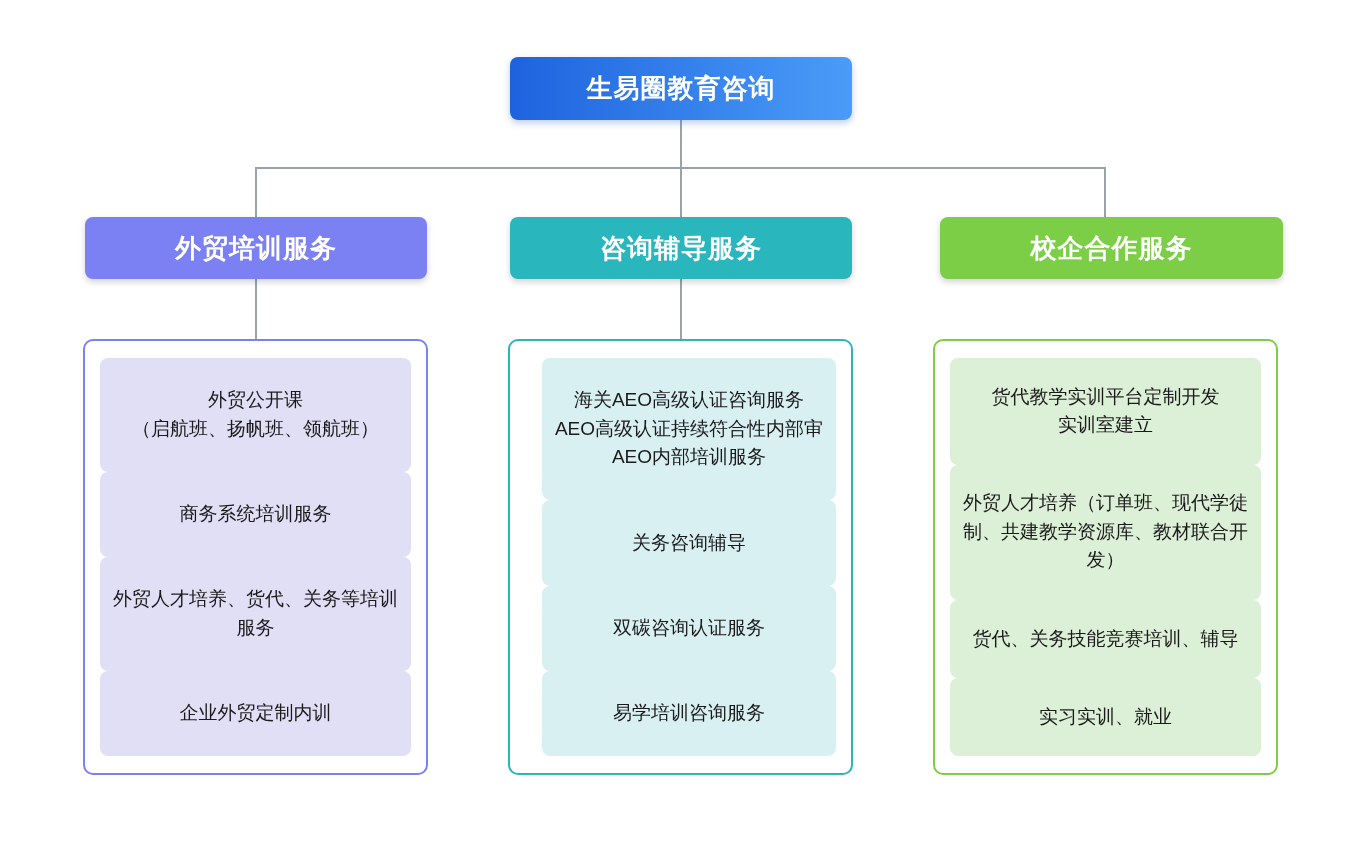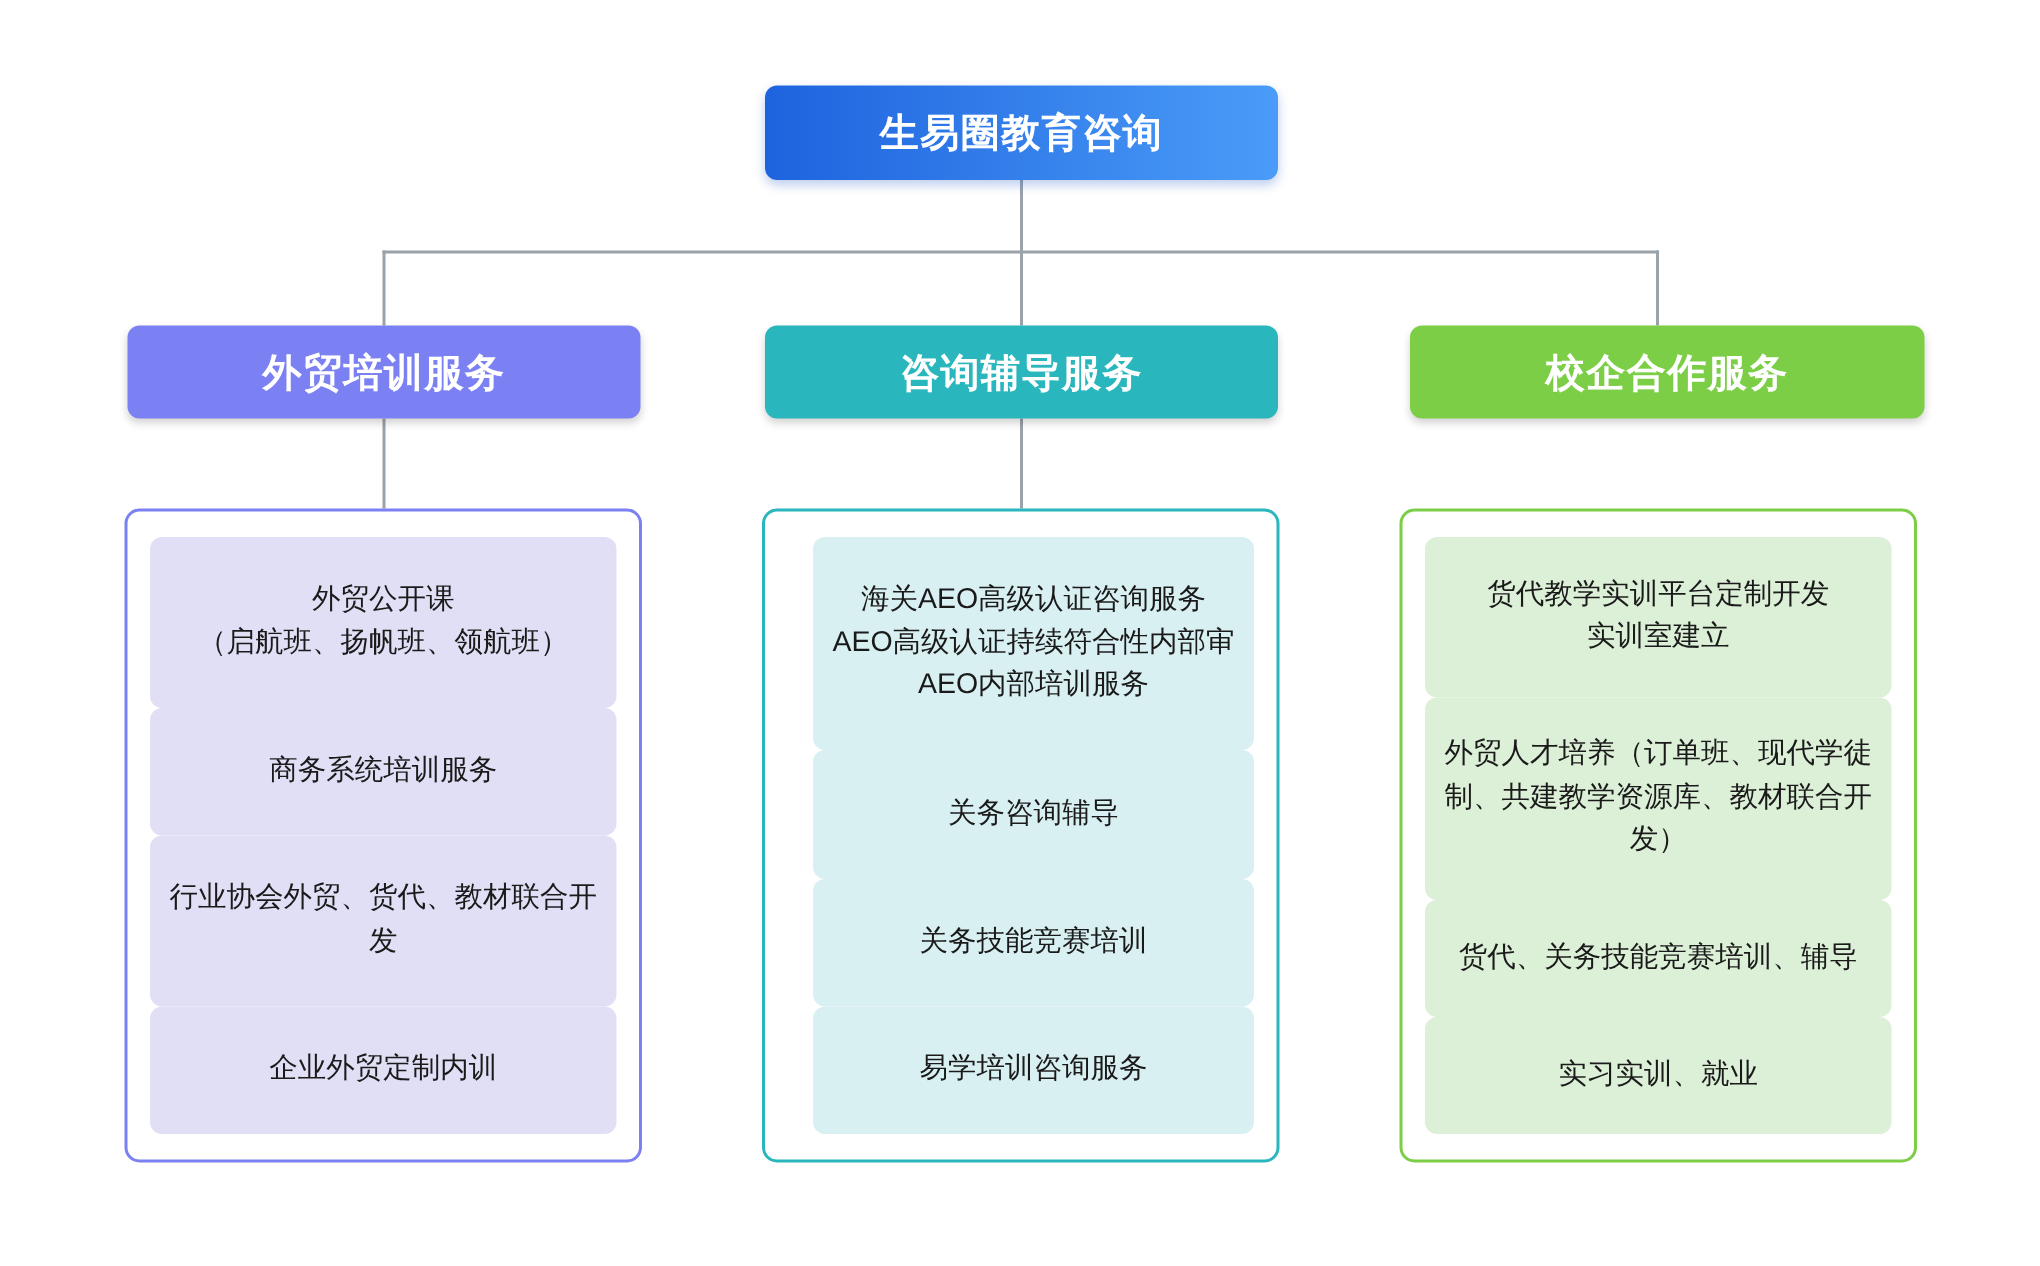--- a/index.html
+++ b/index.html
@@ -124,38 +124,38 @@
 
   <div class="branch-container pos-0" style="--accent: #7b80f2; --item-bg: #e1dff6;">
     <div class="service-item">
       <span class="item-label">外贸公开课
 （启航班、扬帆班、领航班）</span>
     </div>
     <div class="service-item">
       <span class="item-label">商务系统培训服务</span>
     </div>
     <div class="service-item">
-      <span class="item-label">行业协会外贸、货代、教材联合开发</span>
+      <span class="item-label">外贸人才培养、货代、关务等培训服务</span>
     </div>
     <div class="service-item">
       <span class="item-label">企业外贸定制内训</span>
     </div>
   </div>
 
   <div class="branch-container pos-1" style="--accent: #29b6bc; --item-bg: #d9f0f3;">
     <div class="service-item">
       <span class="item-label">海关AEO高级认证咨询服务
 AEO高级认证持续符合性内部审
 AEO内部培训服务</span>
     </div>
     <div class="service-item">
       <span class="item-label">关务咨询辅导</span>
     </div>
     <div class="service-item">
-      <span class="item-label">关务技能竞赛培训</span>
+      <span class="item-label">双碳咨询认证服务</span>
     </div>
     <div class="service-item">
       <span class="item-label">易学培训咨询服务</span>
     </div>
   </div>
 
   <div class="branch-container pos-2" style="--accent: #7bce45; --item-bg: #dcefd7;">
     <div class="service-item">
       <span class="item-label">货代教学实训平台定制开发
 实训室建立</span>

